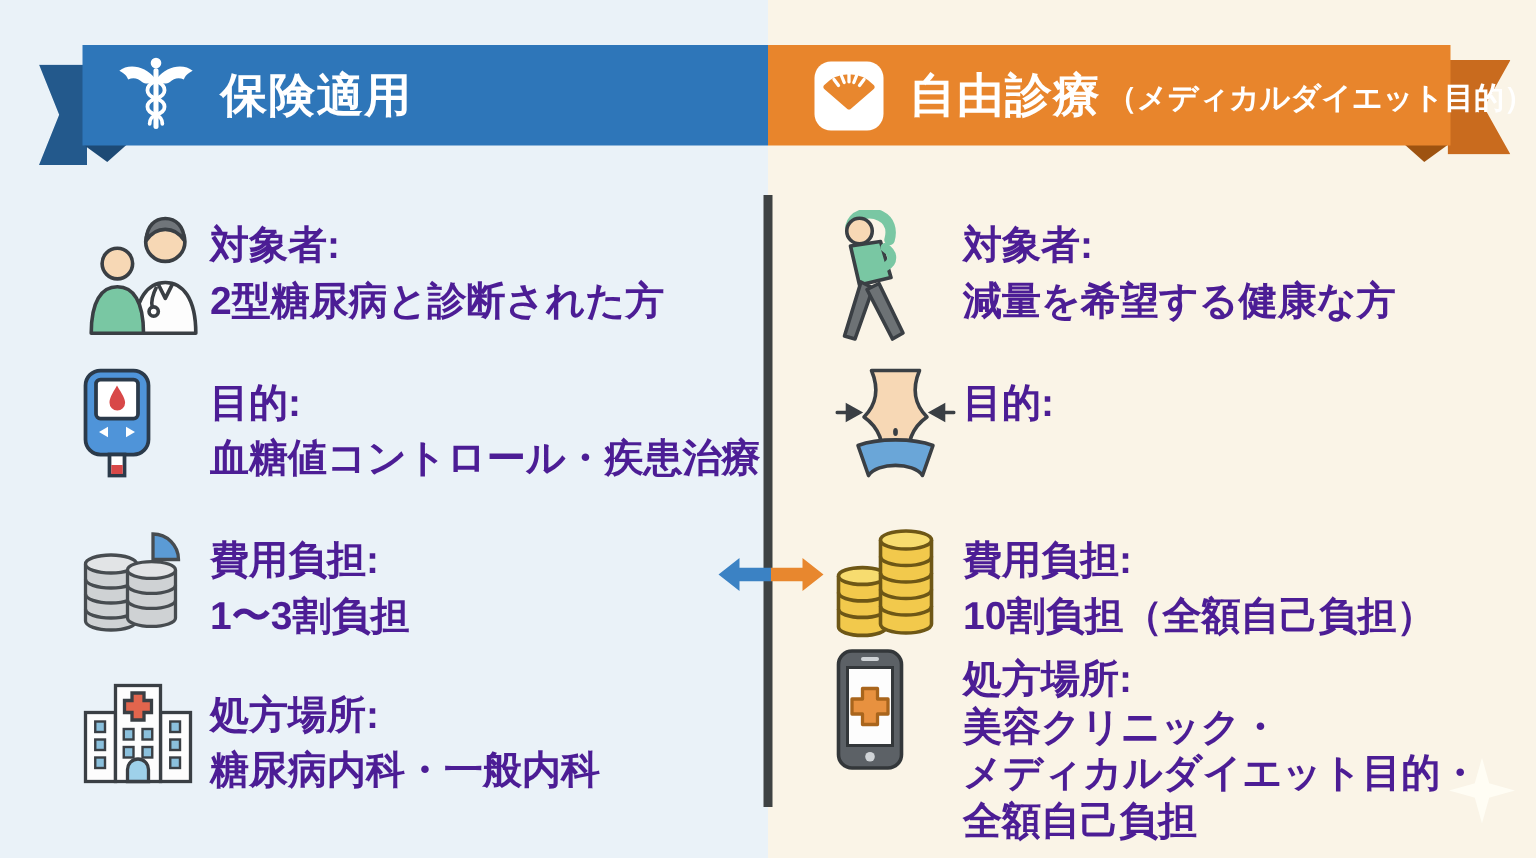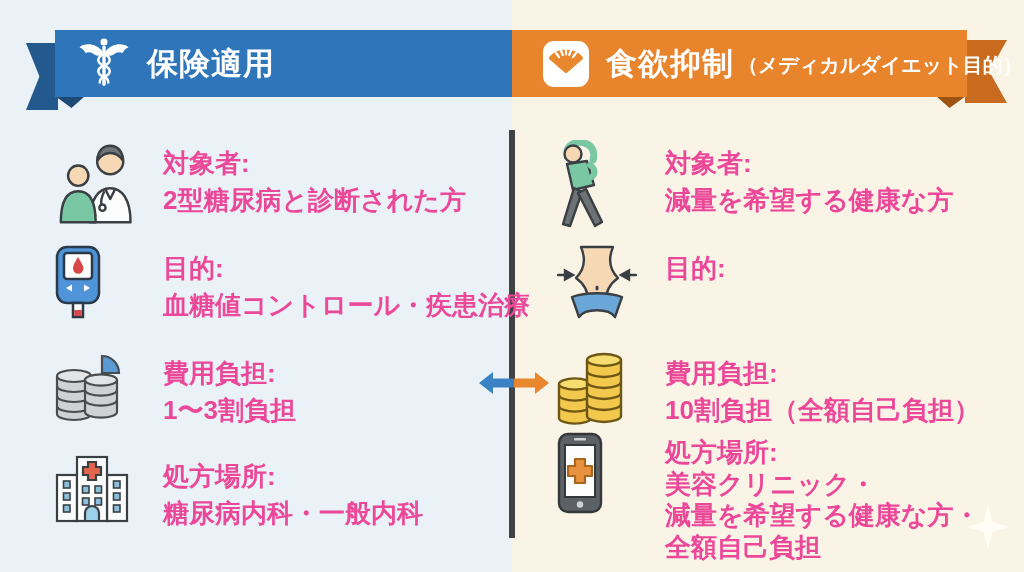--- a/index.html
+++ b/index.html
@@ -32,21 +32,21 @@
 
   
   .divider{position:absolute;left:509px;top:130px;width:6px;height:408px;background:#3e4243;}
   .exchange{position:absolute;left:477px;top:369px;}
   .sparkle{position:absolute;left:966px;top:505px;width:44px;height:44px;background:#fffef6;opacity:.85;
            clip-path:polygon(50% 0,61% 39%,100% 50%,61% 61%,50% 100%,39% 61%,0 50%,39% 39%);}
 
   
   .row{position:absolute;width:460px;height:102px;}
   .icon-wrap{position:absolute;}
-  .row-text{margin-left:108px;padding-top:5px;color:#ec4899;}
+  .row-text{margin-left:85px;padding-top:5px;color:#4c1d95;}
   .row-text p{margin:0;font-size:26px;line-height:37px;white-space:nowrap;}
   .r-l1{left:55px;top:140px}.r-l2{left:55px;top:245px}.r-l3{left:55px;top:350px}.r-l4{left:55px;top:453px}
   .r-r1{left:557px;top:140px}.r-r2{left:557px;top:245px}.r-r3{left:557px;top:350px}.r-r4{left:557px;top:432px;height:140px}
   .r-l1 .icon-wrap{left:0;top:2}.r-l2 .icon-wrap{left:10;top:2}
   .r-l3 .icon-wrap{left:-2;top:0}.r-l4 .icon-wrap{left:-1;top:4}
   .r-r1 .icon-wrap{left:13;top:-6}.r-r2 .icon-wrap{left:-2;top:0}
   .r-r3 .icon-wrap{left:3;top:0}.r-r4 .icon-wrap{left:15;top:12}
   .r-r4 .row-text p{line-height:31.5px;}
 </style>
 </head>
@@ -86,21 +86,21 @@
         <path d="M24,31 L9,18 A20.5,20.5 0 0 1 39,18 Z" fill="#e8872e" stroke="#e8872e" stroke-width="4" stroke-linejoin="round"></path>
         <g stroke="#ffffff" stroke-width="2.2" stroke-linecap="round">
           <line x1="14" y1="13" x2="17" y2="17"></line>
           <line x1="19" y1="10.5" x2="20.8" y2="15"></line>
           <line x1="24" y1="9.5" x2="24" y2="14.5"></line>
           <line x1="29" y1="10.5" x2="27.2" y2="15"></line>
           <line x1="34" y1="13" x2="31" y2="17"></line>
         </g>
       </svg>
     </span>
-    <span class="b-title">食欲抑制</span>
+    <span class="b-title">自由診療</span>
     <span class="b-sub">（メディカルダイエット目的）</span>
   </div>
 
   <div class="divider"></div>
   <div class="exchange">
     <svg width="74" height="28" viewBox="0 0 74 28">
       <path d="M37,9.5 L16,9.5 L16,3 L2,14 L16,25 L16,18.5 L37,18.5 Z" fill="#3b82c4"></path>
       <path d="M37,9.5 L58,9.5 L58,3 L72,14 L58,25 L58,18.5 L37,18.5 Z" fill="#e8872e"></path>
     </svg>
   </div>
@@ -265,17 +265,17 @@
         <rect x="2" y="2" width="42" height="78" rx="9" fill="#5c6166" stroke="#33373a" stroke-width="2.4"></rect>
         <rect x="8" y="13" width="30" height="52" fill="#fdfdfd" stroke="#33373a" stroke-width="2"></rect>
         <rect x="17" y="6" width="12" height="2.6" rx="1.3" fill="#cfd3d6"></rect>
         <circle cx="23" cy="72.5" r="3.2" fill="#cfd3d6"></circle>
         <path d="M18,27 h10 v7 h7 v10 h-7 v7 h-10 v-7 h-7 v-10 h7 Z" fill="#e8913f" stroke="#a9651c" stroke-width="2.2" stroke-linejoin="round"></path>
       </svg>
     </span>
     <div class="row-text">
       <p>処方場所:</p>
       <p>美容クリニック・</p>
-      <p>減量を希望する健康な方・</p>
+      <p>メディカルダイエット目的・</p>
       <p>全額自己負担</p>
     </div>
   </div>
 </div>
 
 </body></html>

